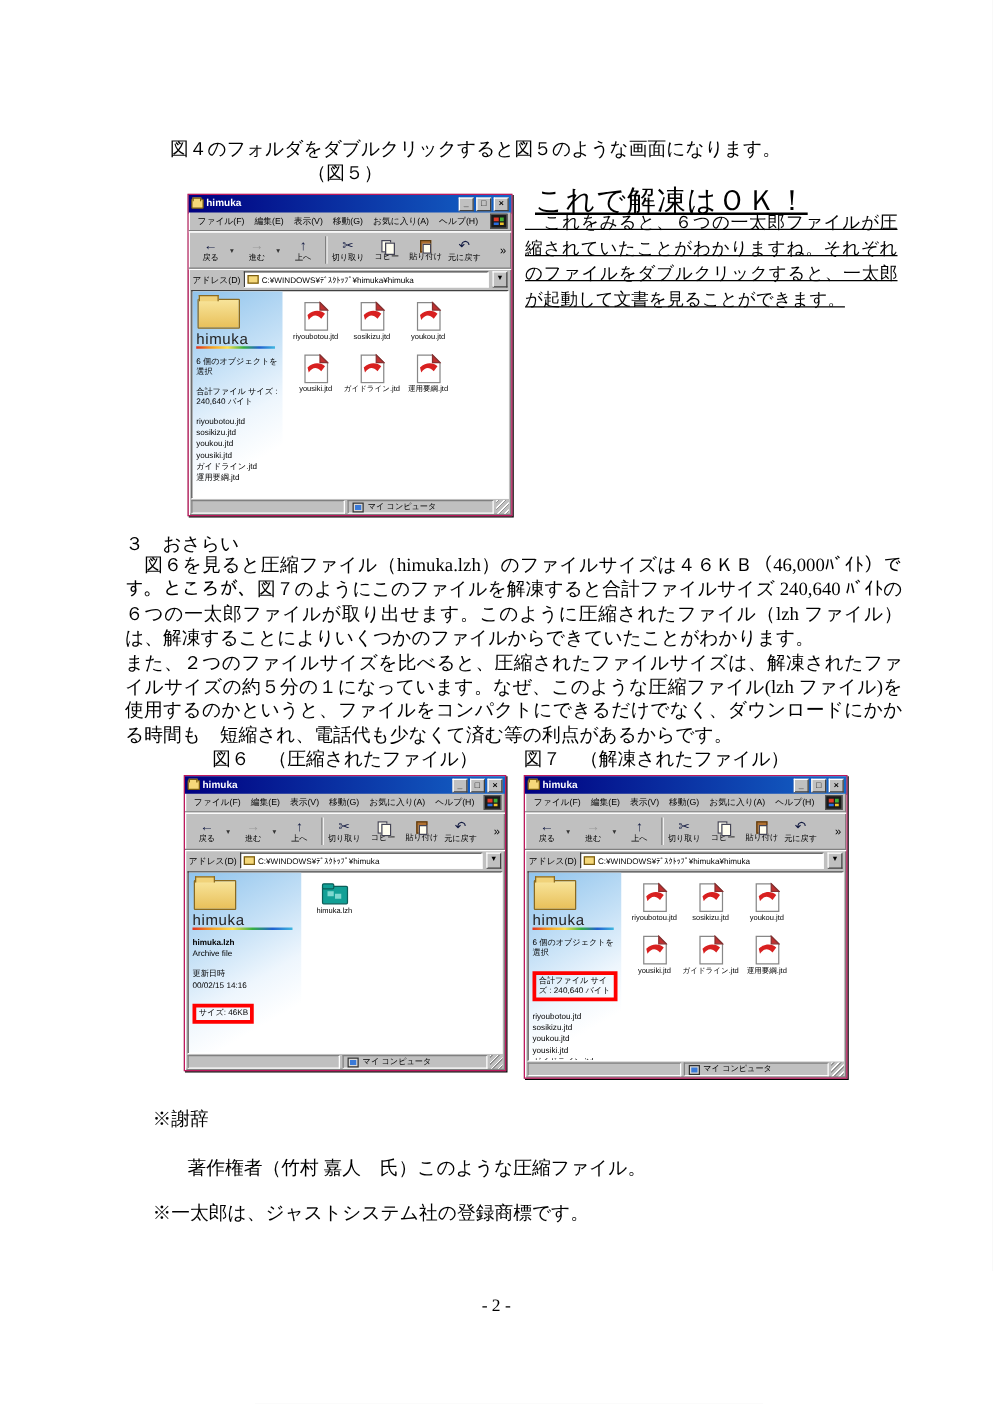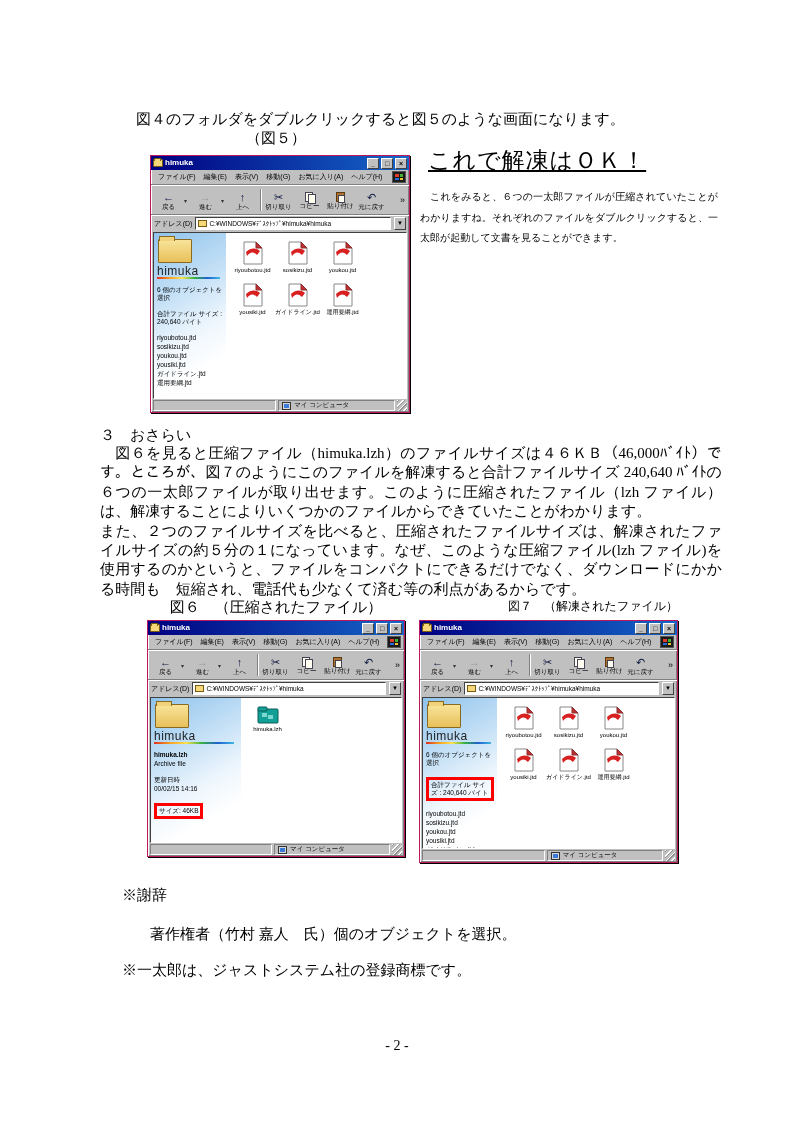--- a/index.html
+++ b/index.html
@@ -4,25 +4,25 @@
 <style>
   * { margin:0; padding:0; box-sizing:border-box; }
   body { background:#e8e8e8; font-family:"Liberation Sans","DejaVu Sans",sans-serif; }
   .page { position:relative; width:794px; height:1123px; background:#ffffff; margin:0 auto; overflow:hidden;padding-left:11px; }
 
   
   .doctext { position:absolute; font-family:"Liberation Serif","DejaVu Serif",serif; color:#000; }
   .t-intro   { left:136px; top:110px; font-size:15px; }
   .t-fig5cap { left:246px; top:129px; font-size:15px; }
   .t-headline{ left:428px; top:145px; font-size:23px; letter-spacing:1px;text-decoration:underline; }
-  .t-sidepara{ left:420px; top:187px; width:298px; font-size:10px; line-height:20.5px; text-align:justify; }
+  .t-sidepara{ left:420px; top:169px; width:298px; font-size:14px; line-height:20.5px; text-align:justify;text-decoration:underline; }
   .t-sechead { left:100px; top:426px; font-size:15px; }
   .t-body    { left:100px; top:444px; width:622px; font-size:15px; line-height:19.4px; text-align:justify; }
   .t-fig6cap { left:147px; top:598px; width:258px; font-size:15px; text-align:center; }
-  .t-fig7cap { left:419px; top:598px; width:259px; font-size:12px; text-align:right; }
+  .t-fig7cap { left:419px; top:598px; width:259px; font-size:15px; text-align:left; }
   .t-ack     { left:122px; top:886px; font-size:15px; }
   .t-ack1    { left:168px; top:906px; font-size:15px; }
   .t-ack2    { left:150px; top:925px; font-size:15px; }
   .t-tm      { left:122px; top:961px; font-size:15px; }
   .t-pagenum { left:0; top:1038px; width:794px; font-size:14px; text-align:center; }
 
   
   .win { position:absolute; background:#c0c0c0; border:1px solid #be185d; box-shadow: inset 1px 1px 0 #ffffff, inset -1px -1px 0 #808080, 1px 1px 0 #000; display:flex; flex-direction:column; font-family:"Liberation Sans","DejaVu Sans",sans-serif; }
   .w-fig5 { left:150px; top:155px; width:260px; height:258px; }
   .w-fig6 { left:147px; top:620px; width:258px; height:237px; }
@@ -96,21 +96,21 @@
   <div class="doctext t-headline">これで解凍はＯＫ！</div>
   <div class="doctext t-sidepara">　これをみると、６つの一太郎ファイルが圧縮されていたことがわかりますね。それぞれのファイルをダブルクリックすると、一太郎が起動して文書を見ることができます。</div>
   <div class="doctext t-sechead">３　おさらい</div>
   <div class="doctext t-body">
     <div>　図６を見ると圧縮ファイル（himuka.lzh）のファイルサイズは４６ＫＢ（46,000ﾊﾞｲﾄ）です。ところが、図７のようにこのファイルを解凍すると合計ファイルサイズ 240,640 ﾊﾞｲﾄの６つの一太郎ファイルが取り出せます。このように圧縮されたファイル（lzh ファイル）は、解凍することによりいくつかのファイルからできていたことがわかります。</div>
     <div>また、２つのファイルサイズを比べると、圧縮されたファイルサイズは、解凍されたファイルサイズの約５分の１になっています。なぜ、このような圧縮ファイル(lzh ファイル)を使用するのかというと、ファイルをコンパクトにできるだけでなく、ダウンロードにかかる時間も　短縮され、電話代も少なくて済む等の利点があるからです。</div>
   </div>
   <div class="doctext t-fig6cap">図６　（圧縮されたファイル）</div>
   <div class="doctext t-fig7cap">図７　（解凍されたファイル）</div>
   <div class="doctext t-ack">※謝辞</div>
-  <div class="doctext t-ack2">著作権者（竹村 嘉人　氏）個のオブジェクトを選択。</div>
+  <div class="doctext t-ack2">著作権者（竹村 嘉人　氏）このような圧縮ファイル。</div>
   <div class="doctext t-tm">※一太郎は、ジャストシステム社の登録商標です。</div>
   <div class="doctext t-pagenum">- 2 -</div>
 
   <div class="win w-fig5">
     <div class="titlebar">
       <span class="tb-foldericon"></span>
       <span class="tb-title">himuka</span>
       <span class="tb-btn">_</span>
       <span class="tb-btn">□</span>
       <span class="tb-btn">×</span>

